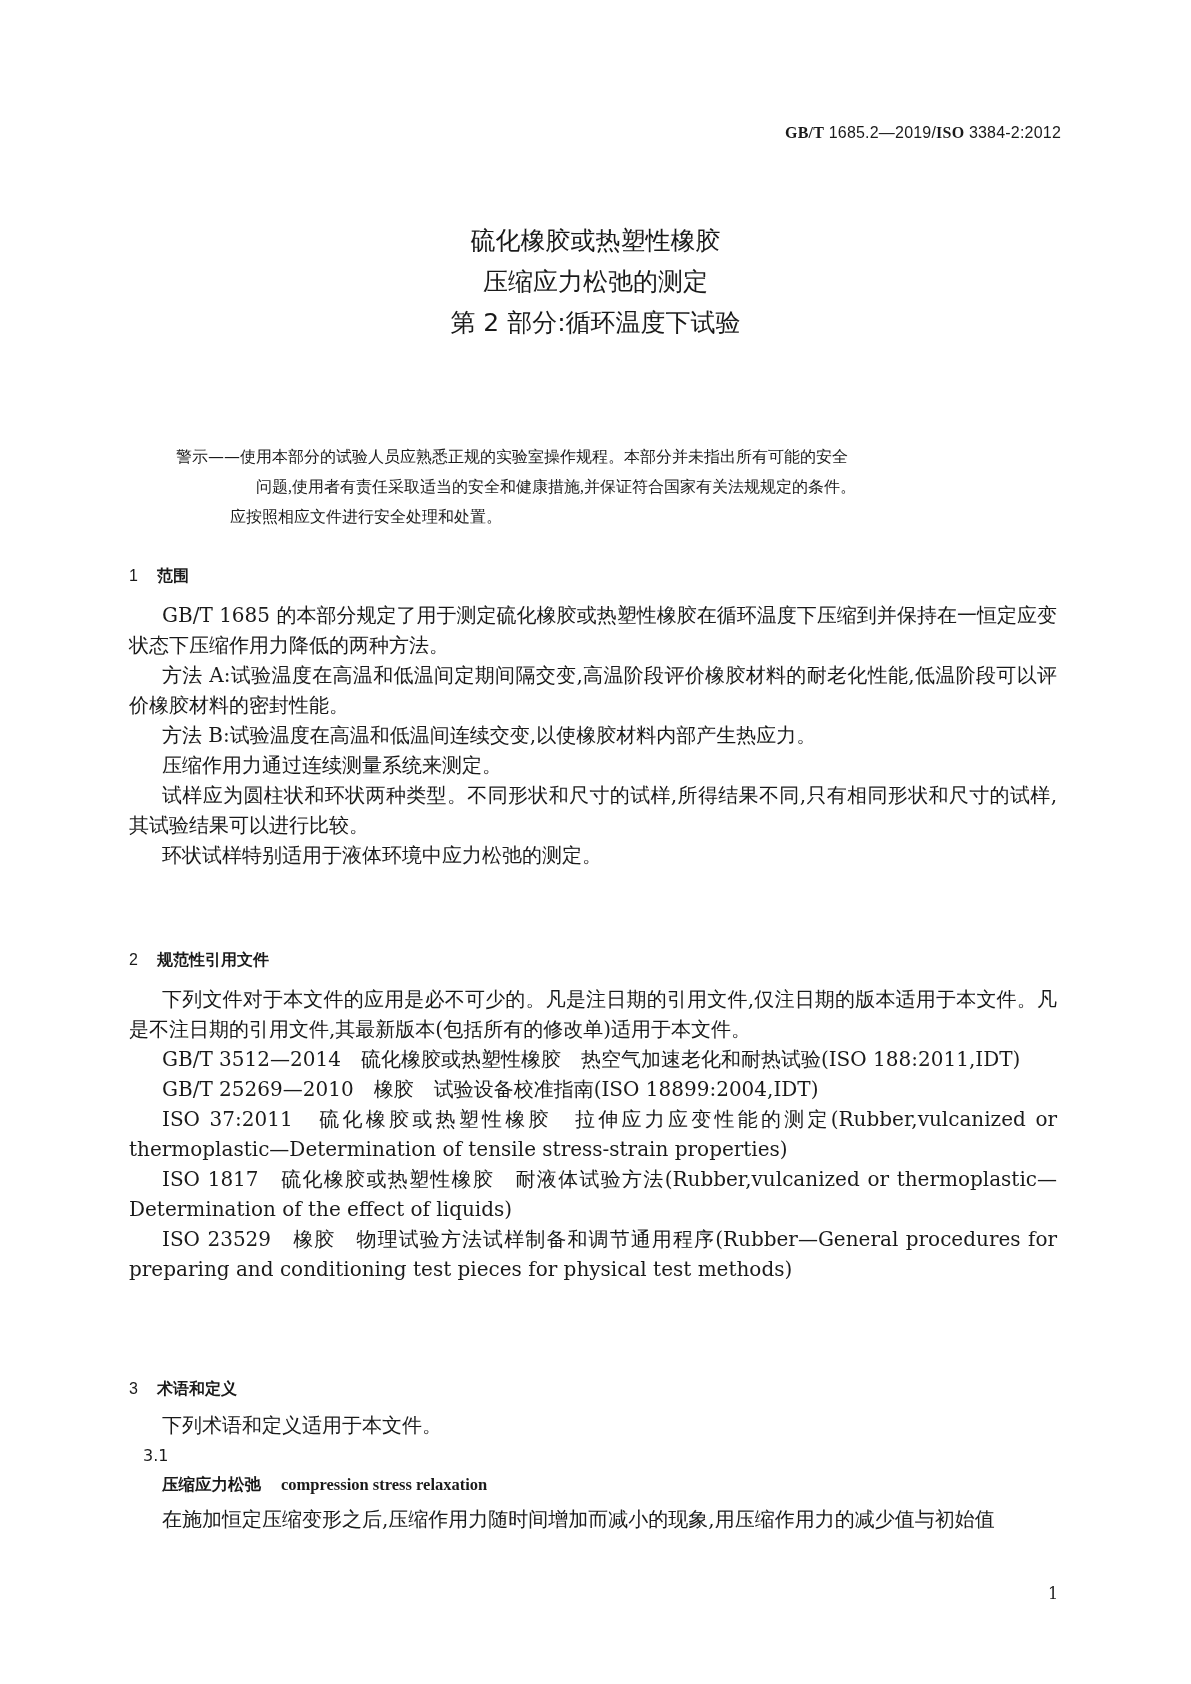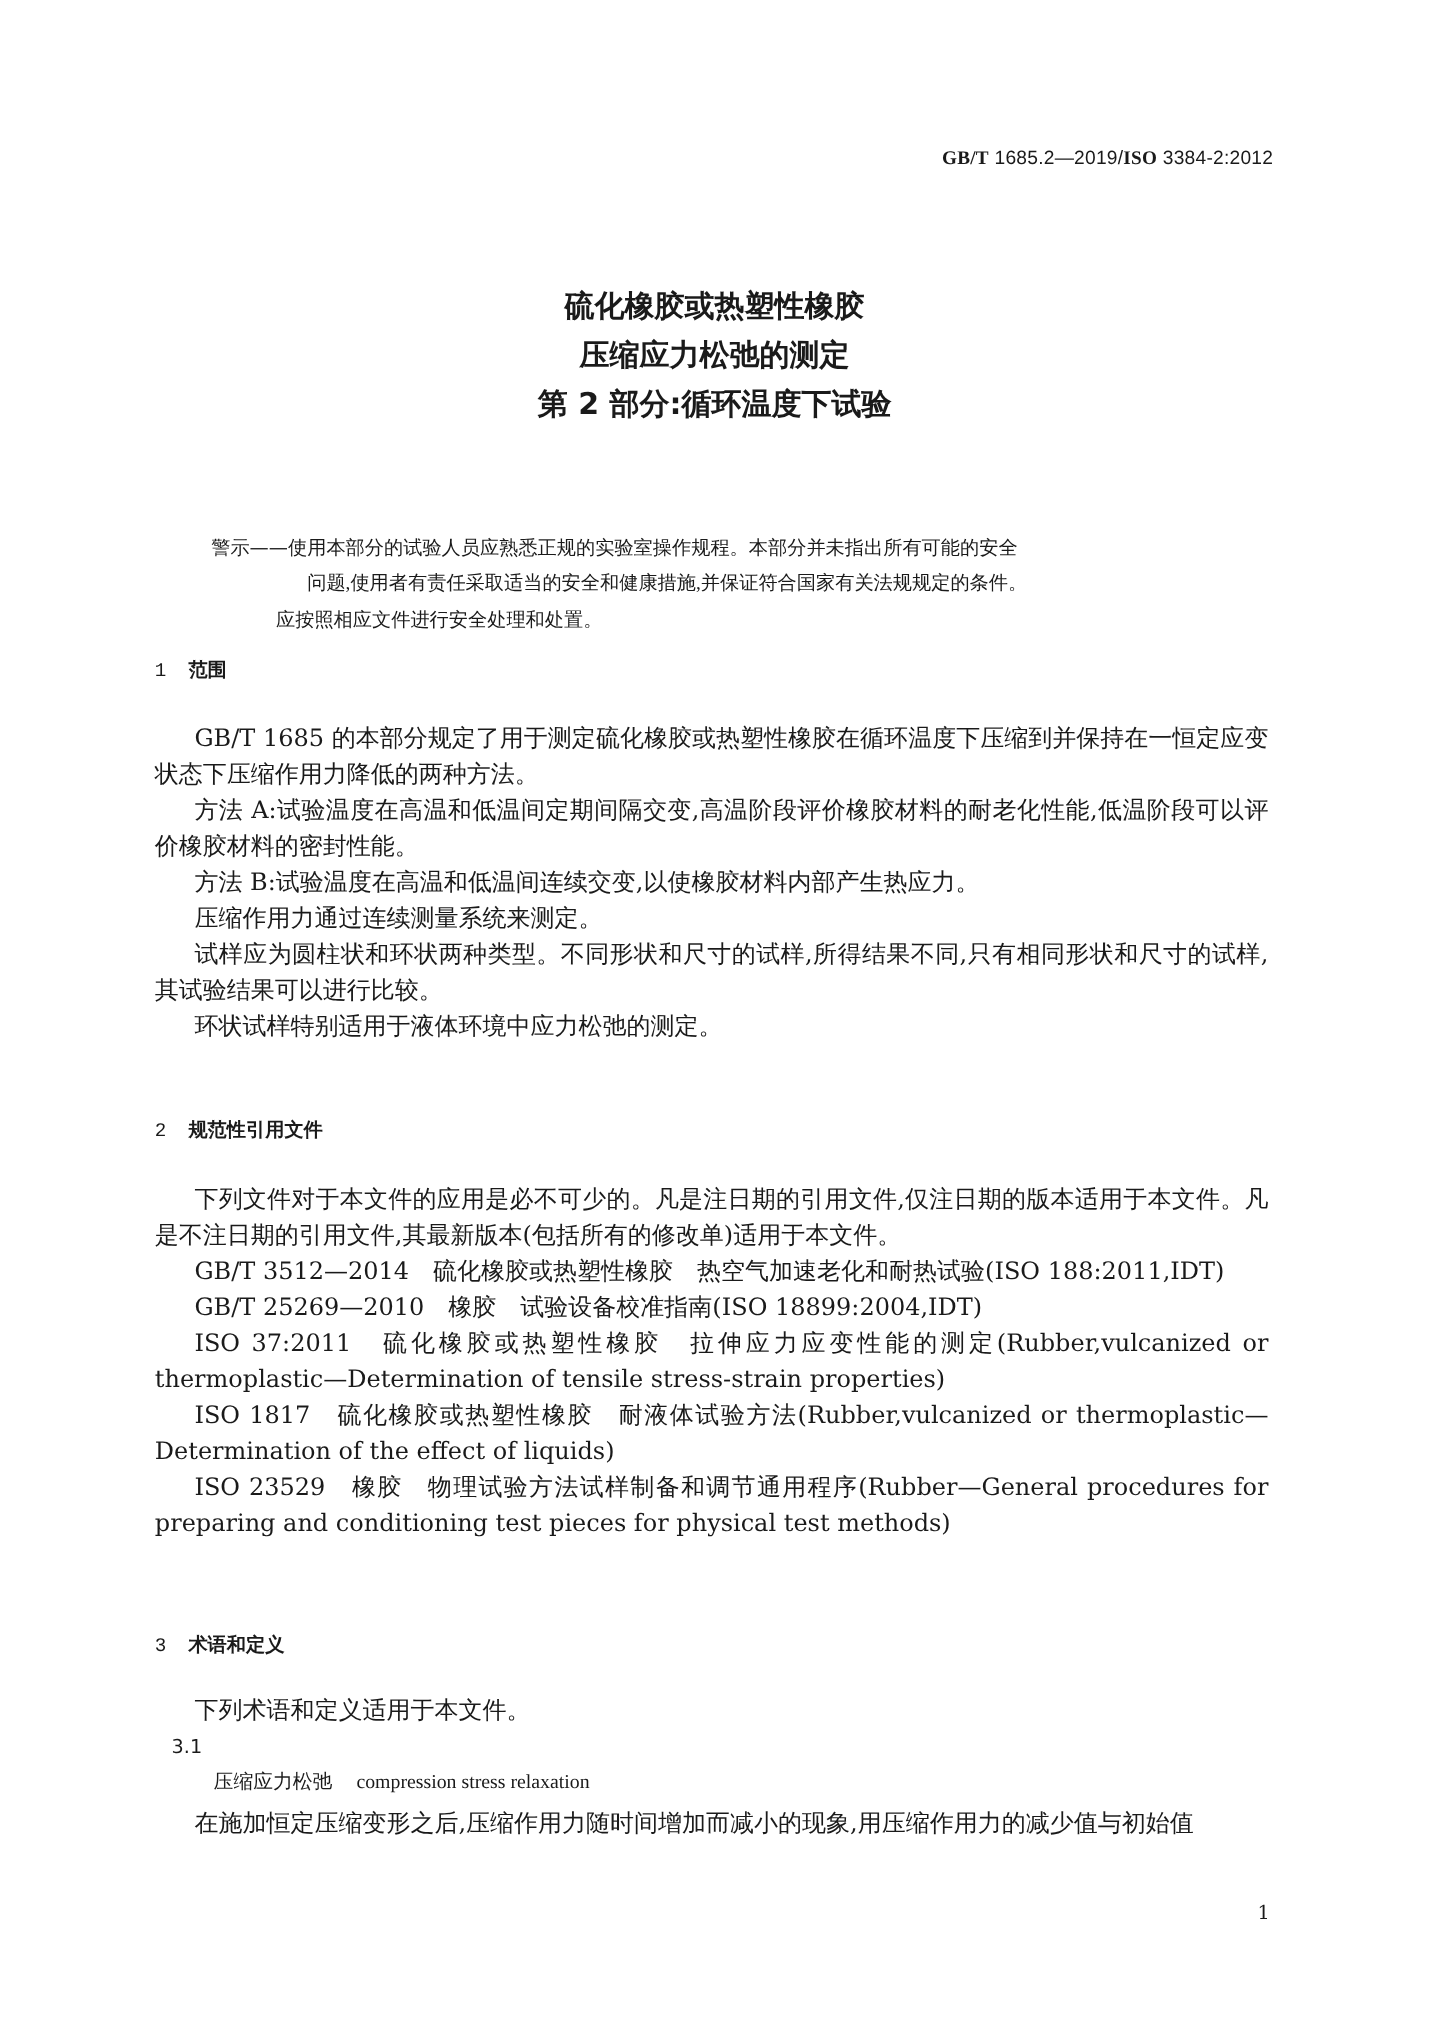--- a/index.html
+++ b/index.html
@@ -3,37 +3,37 @@
 <meta charset="utf-8">
 <style>
   html, body { margin: 0; padding: 0; background: #ffffff; }
   body { width: 1191px; height: 1684px; position: relative; overflow: hidden;
          font-family: "DejaVu Serif", "Liberation Serif", serif; color: #1a1a1a; }
   .page { position: absolute; left: 0; top: 0; width: 1191px; height: 1684px; }
   .std-code { position: absolute; right: 130px; top: 124px; font-size: 16px;
               font-family: "Liberation Sans", "DejaVu Sans", sans-serif; letter-spacing: 0.2px; }
   .std-code b { font-family: "Liberation Serif", serif; font-weight: bold; }
   .title { position: absolute; left: 0; width: 1191px; text-align: center;
-           font-family: "DejaVu Sans", sans-serif; font-size: 25px; line-height: 41px; top: 234px; font-weight: bold; }
+           font-family: "DejaVu Sans", sans-serif; font-size: 25px; line-height: 41px; top: 220px; }
   .title div { margin: 0; }
   .notice { position: absolute; left: 176px; width: 880px;
             font-family: "DejaVu Sans", sans-serif; font-size: 16px; line-height: 30px; margin-top: 48px; }
   .notice .line { white-space: nowrap; }
   .w1 { top: 394px; }
   .w2 { top: 454px; }
   .indent-w { padding-left: 80px; font-family: Liberation Serif, serif; }
   .indent-n { padding-left: 54px; }
-  .h { position: absolute; left: 129px; font-family: Liberation Mono, monospace;
-       font-size: 16px; font-weight: bold; }
+  .h { position: absolute; left: 129px; font-family: Liberation Sans, sans-serif;
+       font-size: 16px; font-weight: bold; margin-top: 18px; }
   .h .num { display: inline-block; width: 28px; font-weight: normal; }
   .body-block { position: absolute; left: 129px; width: 928px; font-size: 20px; line-height: 30px; }
   .body-block p { margin: 0; text-align: justify; }
   .pi { text-indent: 33px; }
   .term-num { position: absolute; left: 143px; top: 1446px; font-family: "DejaVu Sans", sans-serif; font-size: 16px; }
-  .term { position: absolute; left: 178px; top: 1474px; font-size: 16.5px; font-weight: normal; }
+  .term { position: absolute; left: 162px; top: 1474px; font-size: 16.5px; font-weight: bold; }
   .term .en { margin-left: 20px; font-family: "Liberation Serif", serif; }
   .pagenum { position: absolute; left: 1048px; top: 1584px; font-size: 16px; }
 </style>
 </head>
 <body>
 
 <div class="page">
 
   <div class="std-code"><b>GB/T</b><span> 1685.2—2019/</span><b>ISO</b><span> 3384-2:2012</span></div>
 

